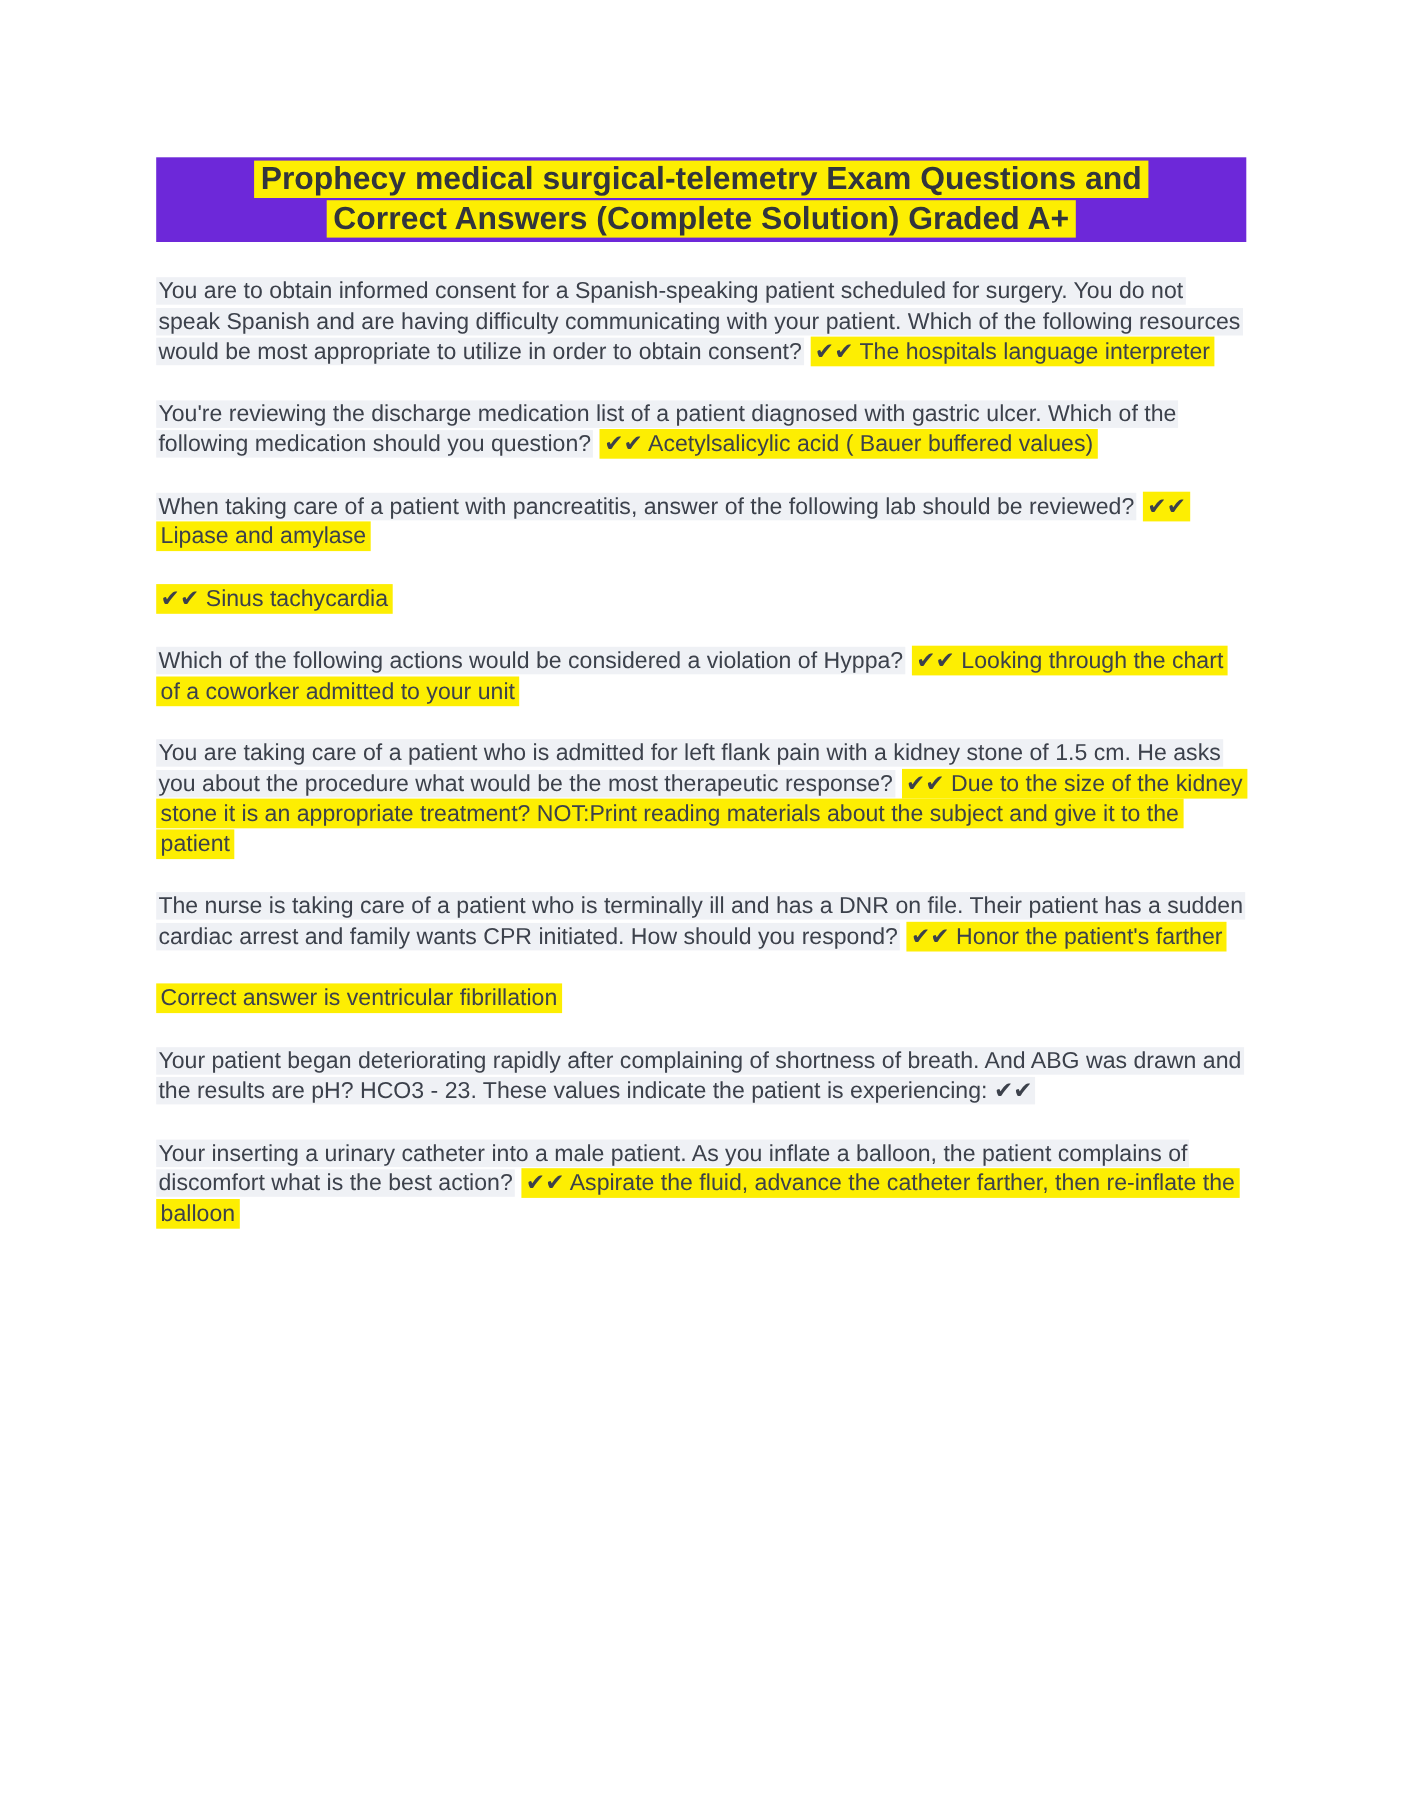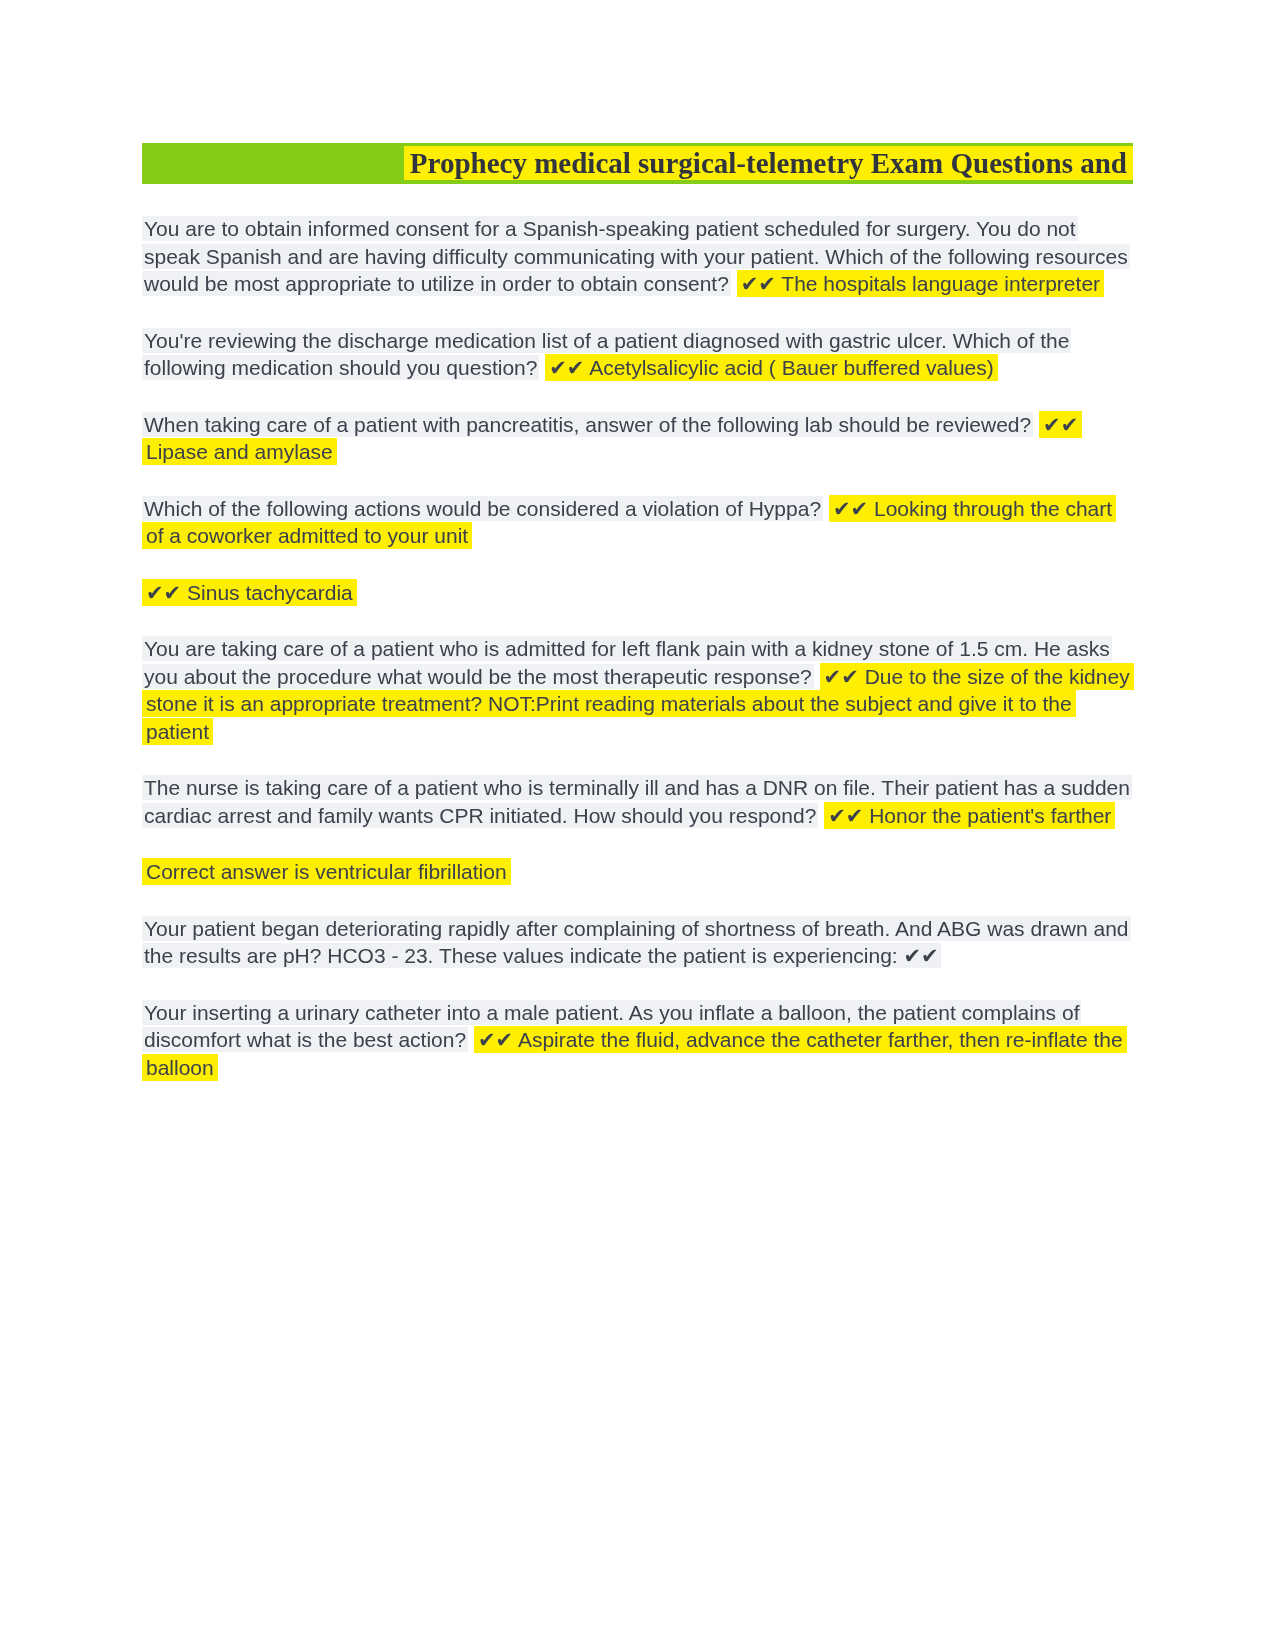--- a/index.html
+++ b/index.html
@@ -11,25 +11,24 @@
     position: relative;
     width: 1275px;
     min-height: 1650px;
     box-sizing: border-box;
     background: #ffffff;
     padding: 143px 142px 40px 142px;
     font-family: "Liberation Sans", sans-serif;
     color: #3c414b;
   }
   .title-block {
-    background: #84cc16;
-    text-align: right;
+    background: #6d28d9;
+    text-align: center;
     padding: 2px 0 3px 0;
     margin: 0 0 31px 0;
-    font-family: Liberation Serif, serif;
   }
   .doc-title {
     margin: 0;
     font-size: 29px;
     line-height: 36px;
     font-weight: bold;
     color: #32353d;
   }
   .title-hl {
     background: #fdee02;
@@ -55,28 +54,28 @@
     padding: 2px 4px;
     box-decoration-break: clone;
     -webkit-box-decoration-break: clone;
   }
 </style>
 </head>
 <body>
 
 <div class="page">
   <header class="title-block">
-    <h1 class="doc-title"><span class="title-hl">Prophecy medical surgical-telemetry Exam Questions and</span><br></h1>
+    <h1 class="doc-title"><span class="title-hl">Prophecy medical surgical-telemetry Exam Questions and</span><br><span class="title-hl">Correct Answers (Complete Solution) Graded A+</span></h1>
   </header>
 
   <main id="qa-list">
       <p class="qa"><span class="q">You are to obtain informed consent for a Spanish-speaking patient scheduled for surgery. You do not speak Spanish and are having difficulty communicating with your patient. Which of the following resources would be most appropriate to utilize in order to obtain consent?</span> <span class="a">✔✔ The hospitals language interpreter</span></p>
       <p class="qa"><span class="q">You're reviewing the discharge medication list of a patient diagnosed with gastric ulcer. Which of the following medication should you question?</span> <span class="a">✔✔ Acetylsalicylic acid ( Bauer buffered values)</span></p>
       <p class="qa"><span class="q">When taking care of a patient with pancreatitis, answer of the following lab should be reviewed?</span> <span class="a">✔✔ Lipase and amylase</span></p>
+      <p class="qa"><span class="a">✔✔ Sinus tachycardia</span></p>
       <p class="qa"><span class="q">Which of the following actions would be considered a violation of Hyppa?</span> <span class="a">✔✔ Looking through the chart of a coworker admitted to your unit</span></p>
-      <p class="qa"><span class="a">✔✔ Sinus tachycardia</span></p>
       <p class="qa"><span class="q">You are taking care of a patient who is admitted for left flank pain with a kidney stone of 1.5 cm. He asks you about the procedure what would be the most therapeutic response?</span> <span class="a">✔✔ Due to the size of the kidney stone it is an appropriate treatment? NOT:Print reading materials about the subject and give it to the patient</span></p>
       <p class="qa"><span class="q">The nurse is taking care of a patient who is terminally ill and has a DNR on file. Their patient has a sudden cardiac arrest and family wants CPR initiated. How should you respond?</span> <span class="a">✔✔ Honor the patient's farther</span></p>
       <p class="qa"><span class="a">Correct answer is ventricular fibrillation</span></p>
       <p class="qa"><span class="q">Your patient began deteriorating rapidly after complaining of shortness of breath. And ABG was drawn and the results are pH? HCO3 - 23. These values indicate the patient is experiencing: ✔✔</span></p>
       <p class="qa"><span class="q">Your inserting a urinary catheter into a male patient. As you inflate a balloon, the patient complains of discomfort what is the best action?</span> <span class="a">✔✔ Aspirate the fluid, advance the catheter farther, then re-inflate the balloon</span></p>
     </main>
 </div>
 
 </body></html>

